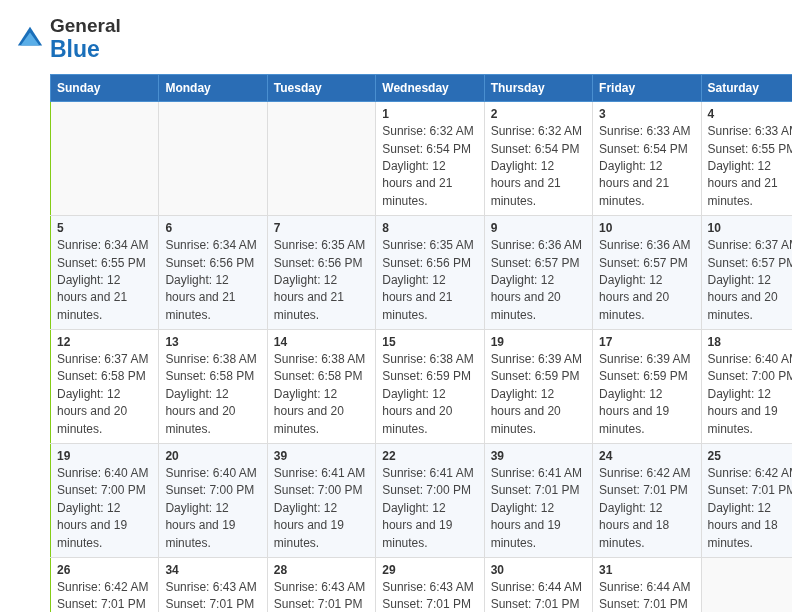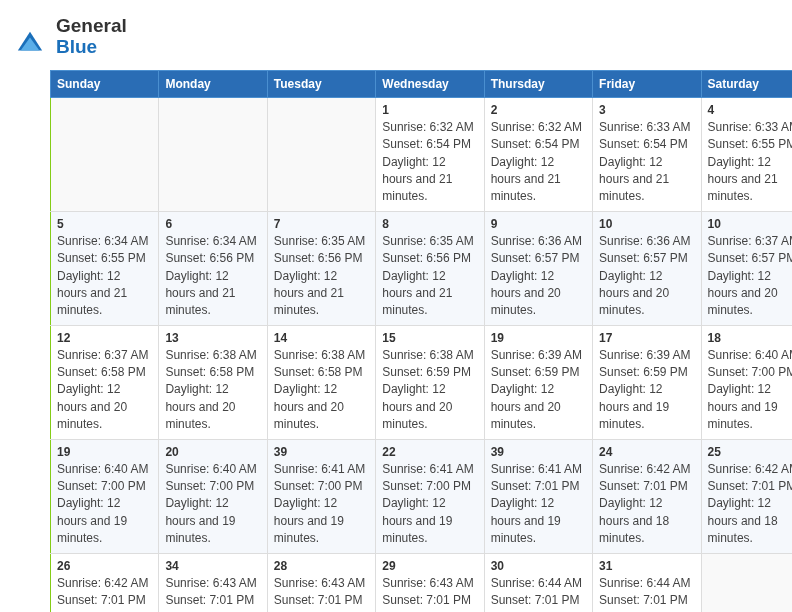--- a/index.html
+++ b/index.html
@@ -11,22 +11,22 @@
       padding: 16px;
     }
     .header {
       display: flex;
       align-items: flex-start;
       justify-content: space-between;
       margin-bottom: 12px;
     }
     .logo {
       display: flex;
-      align-items: flex-end;
-      gap: 12px;
+      align-items: center;
+      gap: 6px;
     }
     .logo-icon {
       width: 28px;
       height: 28px;
     }
     .title-block {
       text-align: right;
     }
     .title-block h1 {
       font-size: 30px;
@@ -95,21 +95,21 @@
   <div class="logo">
     <svg class="logo-icon" viewBox="0 0 30 30" xmlns="http://www.w3.org/2000/svg">
       <polygon points="15,2 28,22 2,22" fill="#1a6fba"></polygon>
       <polygon points="15,8 25,22 5,22" fill="#5aaee8"></polygon>
     </svg>
     <div>
       <div style="line-height:1.1">
         <span style="font-size:19px;font-weight:bold;color:#333;">General</span>
       </div>
       <div style="line-height:1.1">
-        <span style="font-size:19px;font-weight:bold;color:#1a6fba;">Blue</span>
+        <span style="font-size:23px;font-weight:bold;color:#1a6fba;">Blue</span>
       </div>
     </div>
   </div>
   <div class="title-block">
     <h1></h1>
     <h2></h2>
   </div>
 </div>
 
 <table class="calendar">

